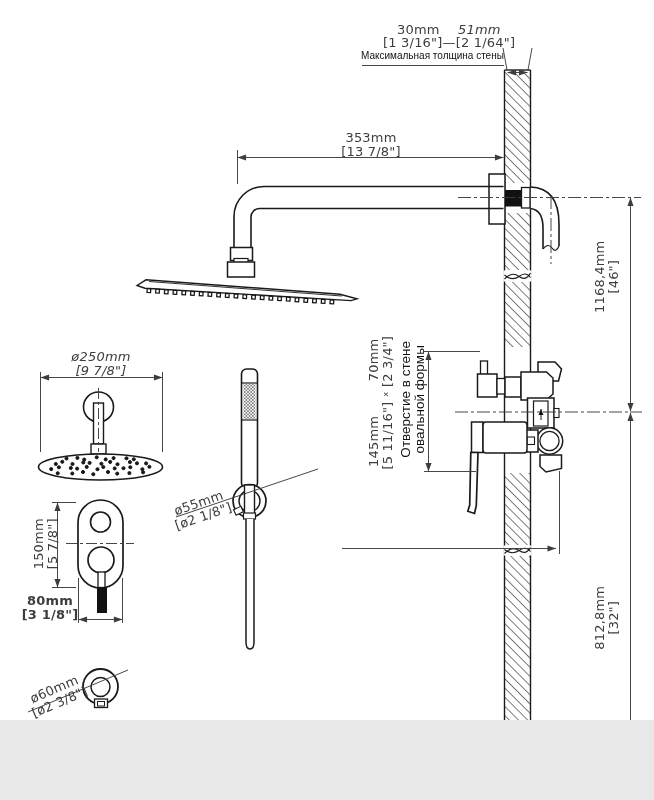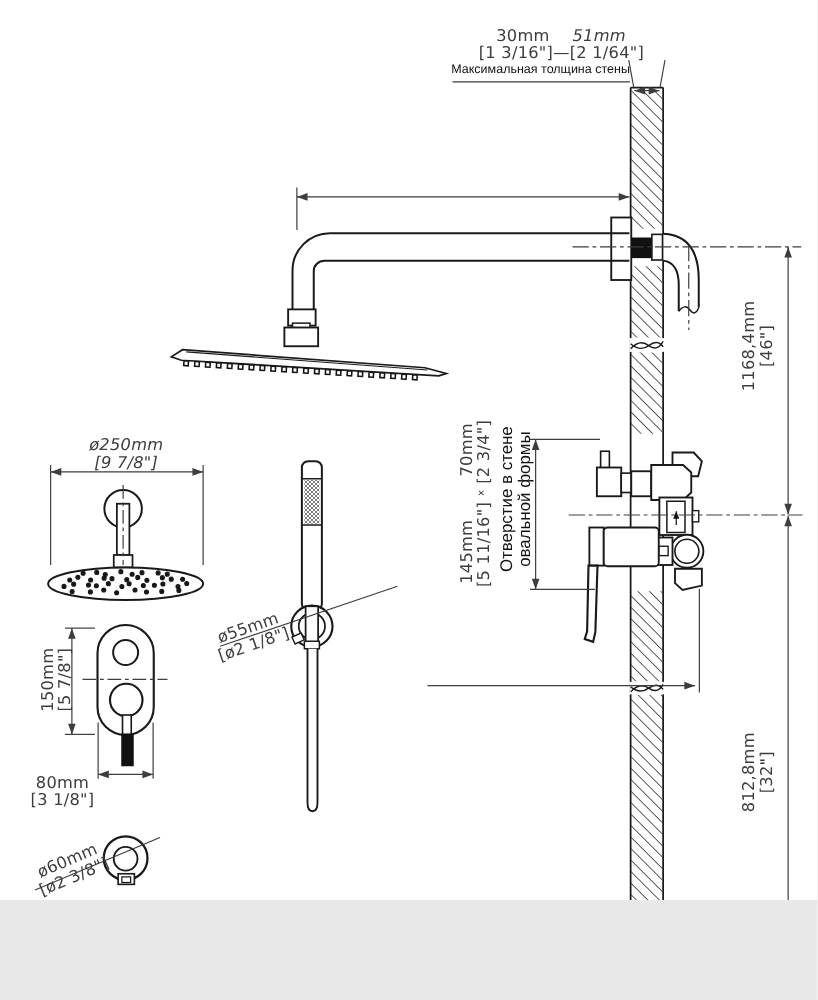--- a/index.html
+++ b/index.html
@@ -241,32 +241,36 @@
 
     <line x1="335" y1="773" x2="650" y2="773" stroke-width="1.1"></line>
   </g>
 </svg>
 
   <div class="lbl" style="left:397px;top:23px;">30mm</div>
   <div class="lbl" style="left:458px;top:23px;font-style:italic;">51mm</div>
   <div class="lbl gapline" style="left:383px;top:36px;"><span>[1 3/16"]</span><span>—</span><span>[2 1/64"]</span></div>
   <div class="lbl rus" style="left:361px;top:51px;">Максимальная толщина стены</div>
 
+  <div class="lbl" style="left:311px;top:131px;width:120px;">
+    <div>353mm</div>
+    <div>[13 7/8"]</div>
+  </div>
 
   <div class="lbl" style="left:51px;top:350px;width:100px;font-style:italic;">
     <div>ø250mm</div>
     <div>[9 7/8"]</div>
   </div>
 
   <div class="lbl rot90" style="left:6px;top:530px;width:80px;">
     <div>150mm</div>
     <div>[5 7/8"]</div>
   </div>
 
-  <div class="lbl" style="left:14px;top:620px;width:72px;">
+  <div class="lbl" style="left:14px;top:594px;width:72px;font-weight:bold;">
     <div>80mm</div>
     <div>[3 1/8"]</div>
   </div>
 
   <div class="lbl" style="left:153px;top:496px;width:96px;transform:rotate(-19deg);">
     <div>ø55mm</div>
     <div>[ø2 1/8"]</div>
   </div>
 
   <div class="lbl" style="left:13px;top:682px;width:88px;transform:rotate(-23deg);">

